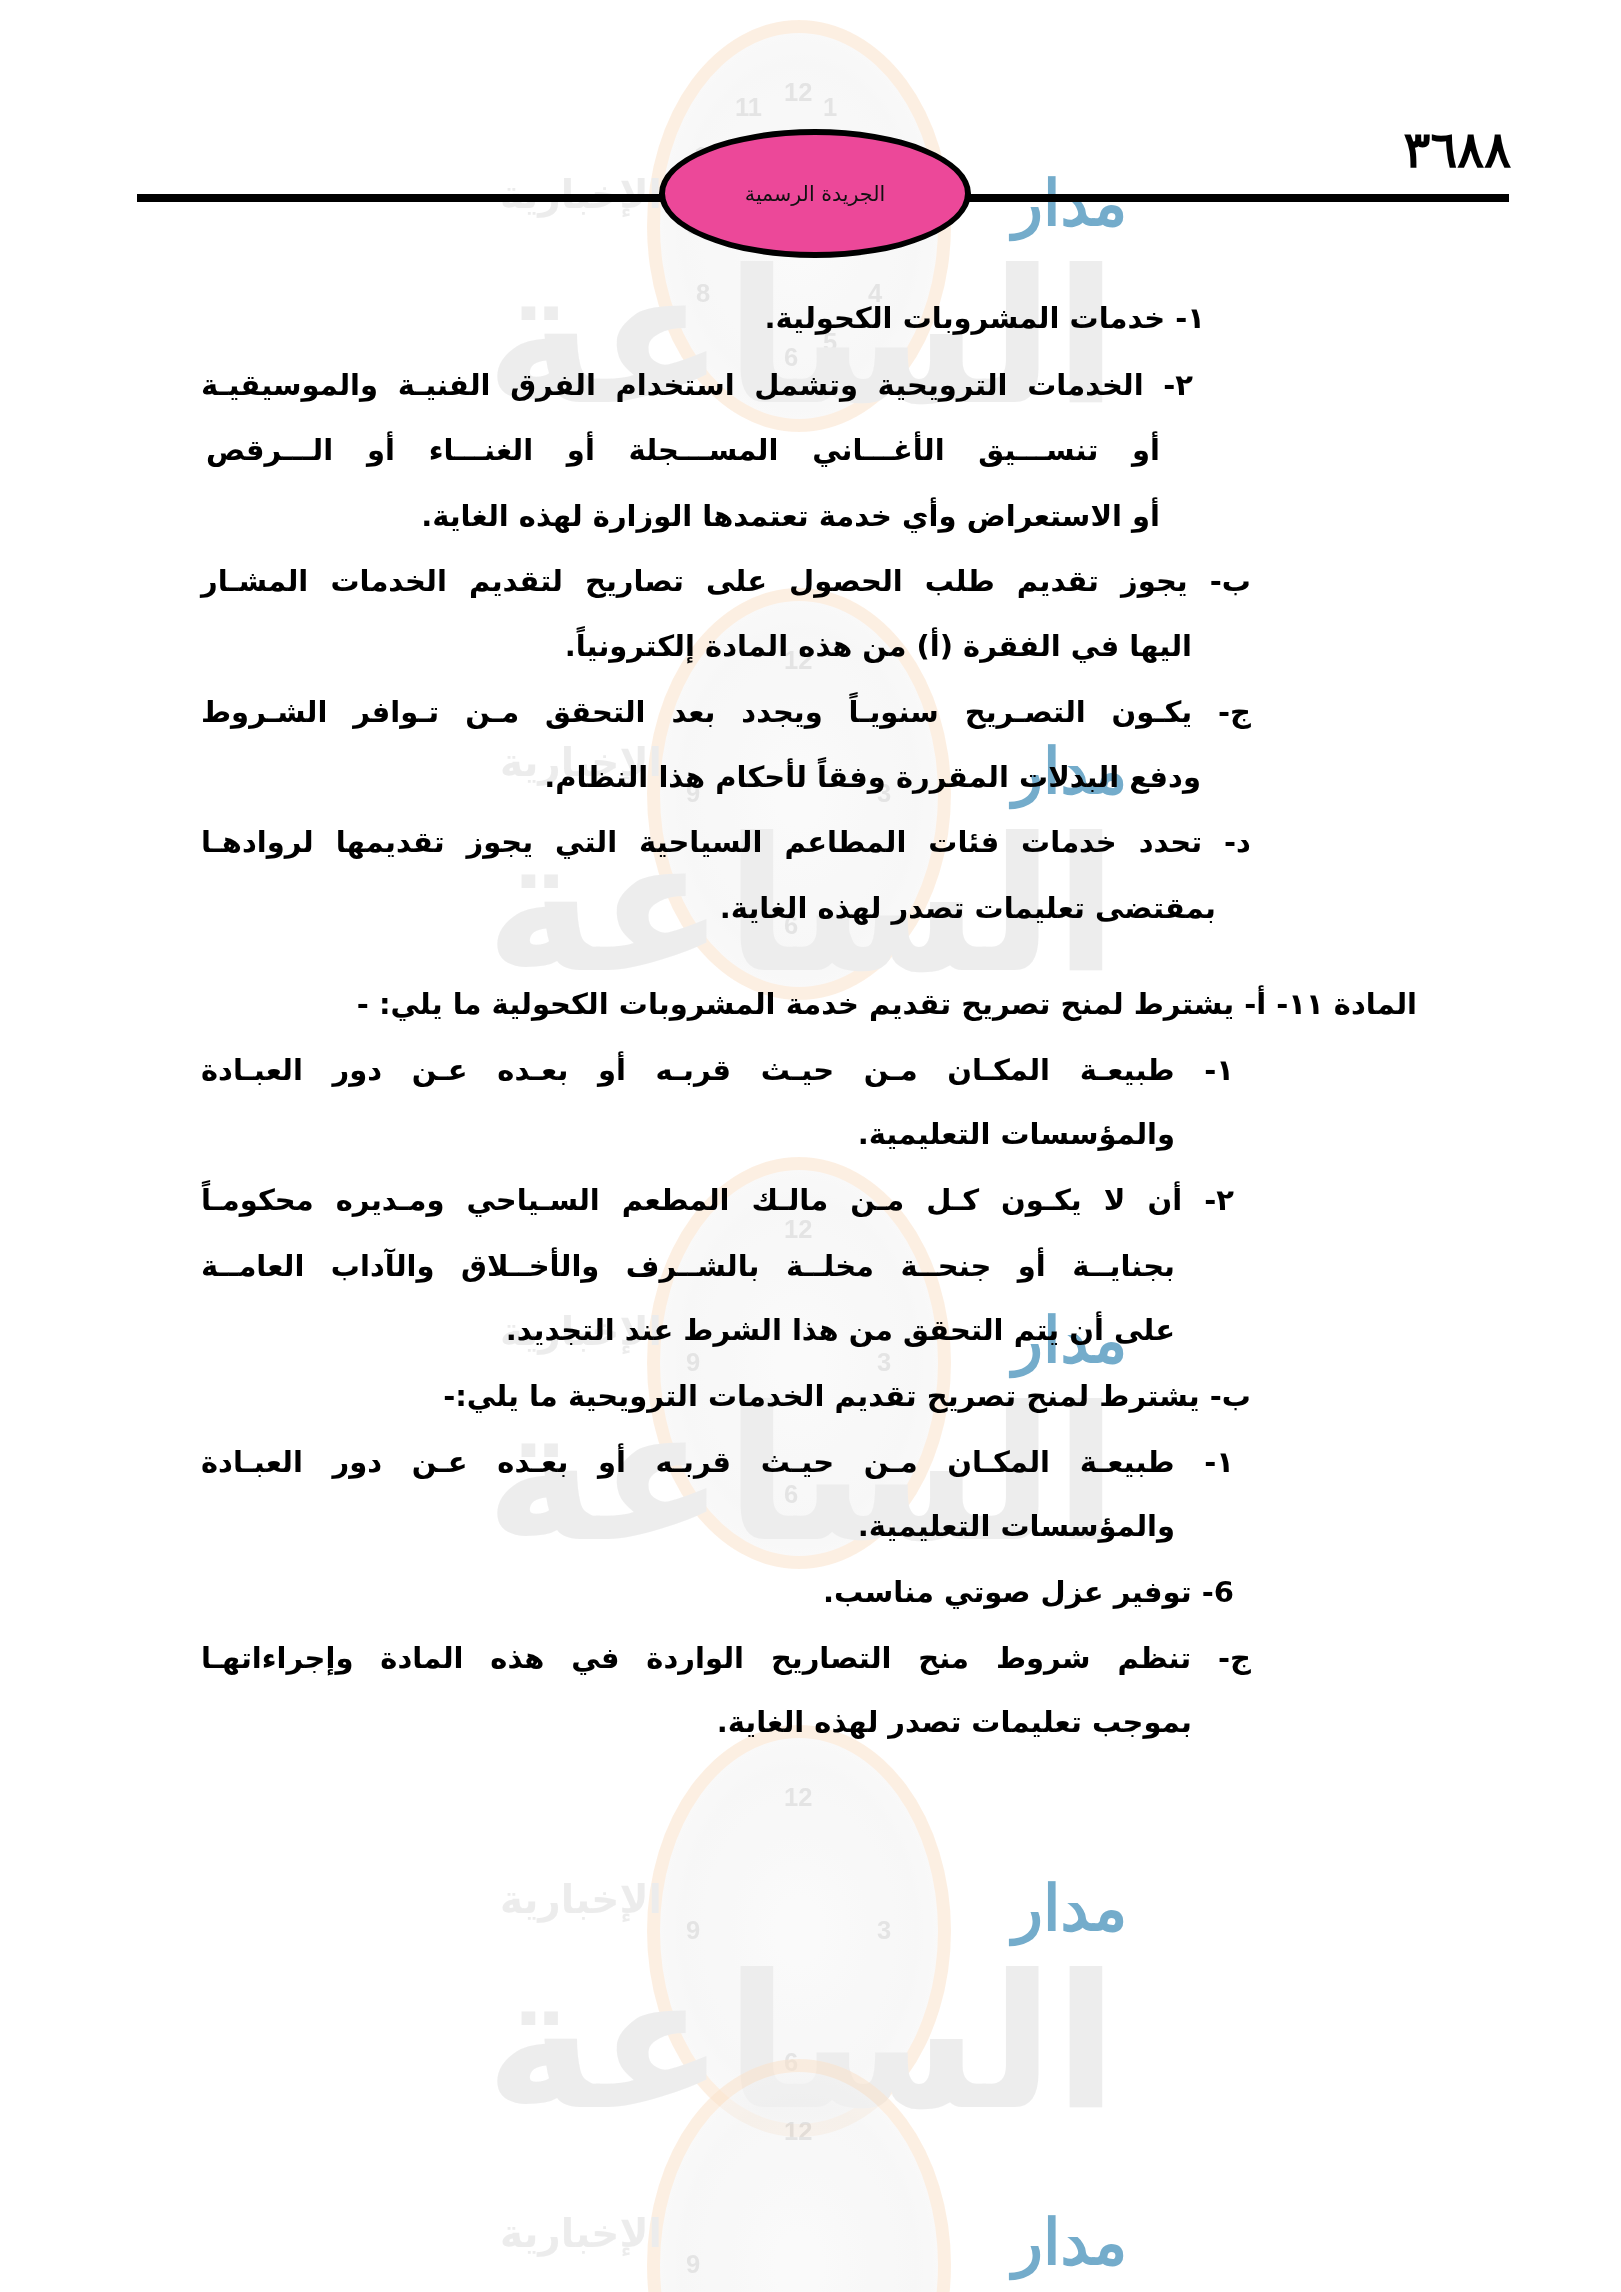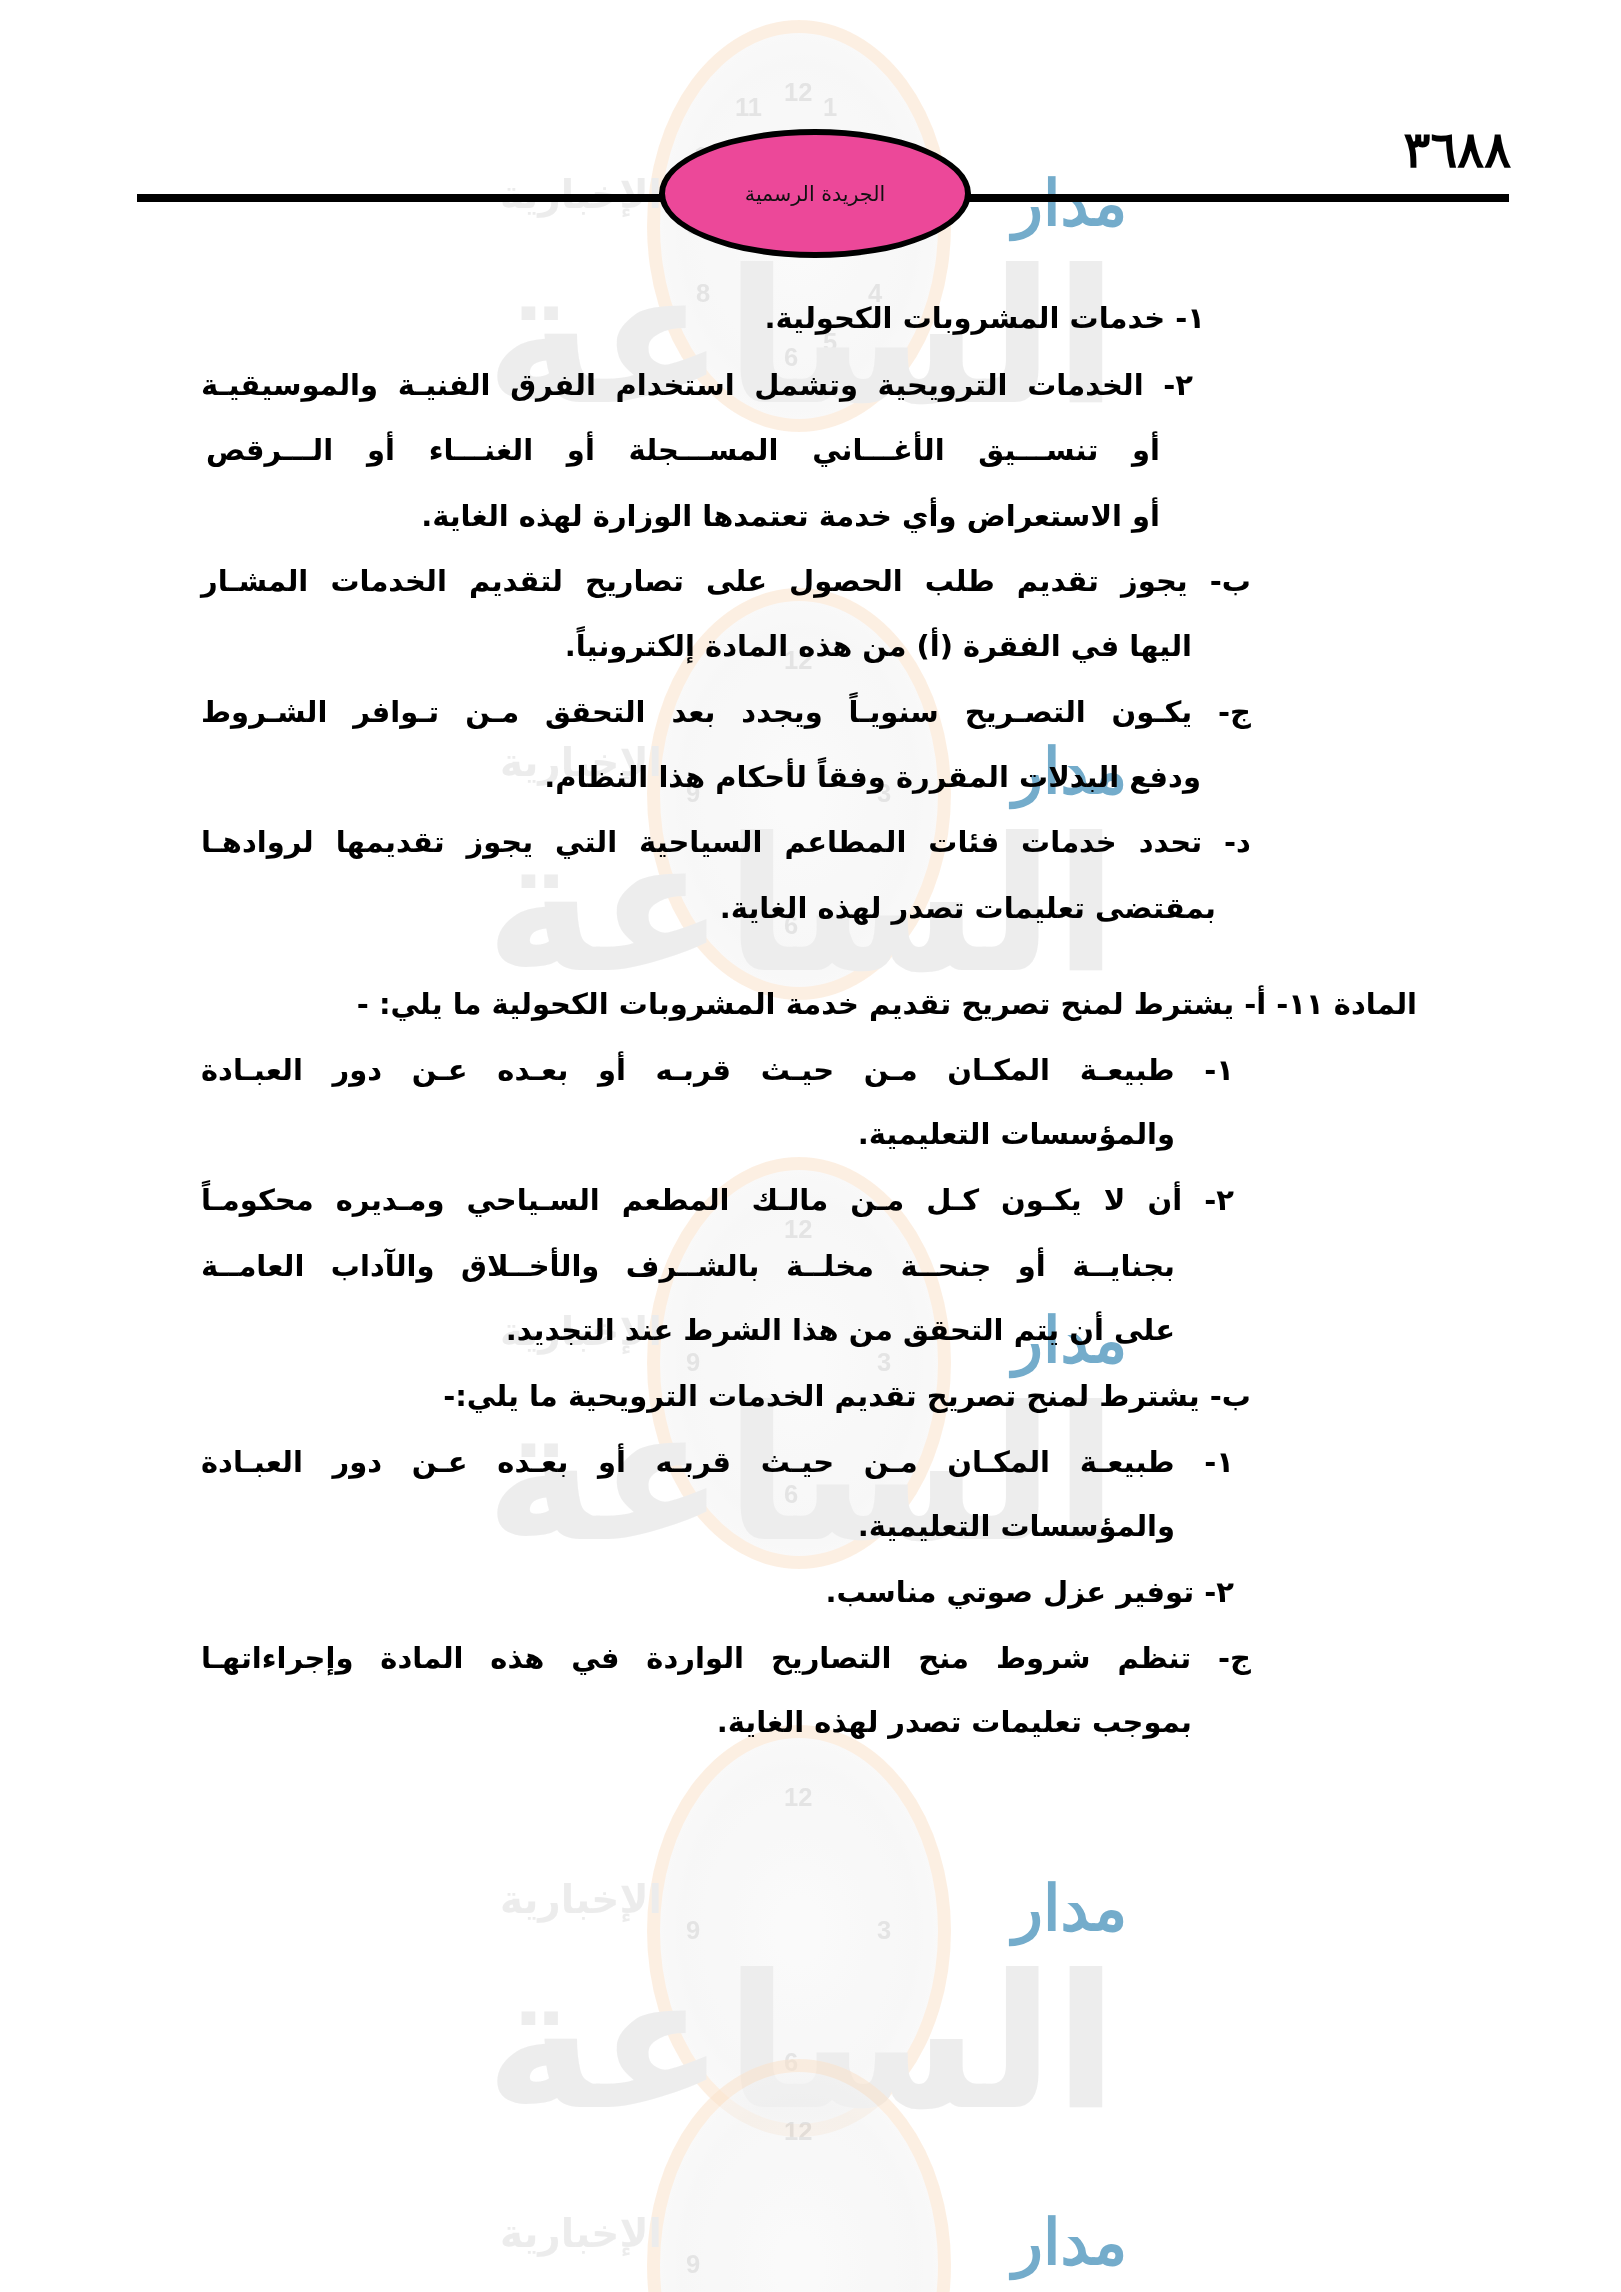--- a/index.html
+++ b/index.html
@@ -137,17 +137,17 @@
 
   <div class="line" style="right:204px; top:985px;">المادة ١١- أ- يشترط لمنح تصريح تقديم خدمة المشروبات الكحولية ما يلي: -</div>
   <div class="line justify" style="right:387px; left:201px; top:1051px;">١- طبيعـة المكـان مـن حيـث قربـه أو بعـده عـن دور العبـادة</div>
   <div class="line" style="right:446px; top:1115px;">والمؤسسات التعليمية.</div>
   <div class="line justify" style="right:387px; left:201px; top:1181px;">٢- أن لا يكـون كـل مـن مالـك المطعم السـياحي ومـديره محكومـاً</div>
   <div class="line justify" style="right:446px; left:201px; top:1247px;">بجنايــة أو جنحــة مخلــة بالشــرف والأخــلاق والآداب العامــة</div>
   <div class="line" style="right:446px; top:1311px;">على أن يتم التحقق من هذا الشرط عند التجديد.</div>
   <div class="line" style="right:370px; top:1377px;">ب- يشترط لمنح تصريح تقديم الخدمات الترويحية ما يلي:-</div>
   <div class="line justify" style="right:387px; left:201px; top:1443px;">١- طبيعـة المكـان مـن حيـث قربـه أو بعـده عـن دور العبـادة</div>
   <div class="line" style="right:446px; top:1507px;">والمؤسسات التعليمية.</div>
-  <div class="line" style="right:387px; top:1573px;">٢- توفير عزل صوتي مناسب.</div>
+  <div class="line" style="right:387px; top:1573px;">6- توفير عزل صوتي مناسب.</div>
   <div class="line justify" style="right:370px; left:201px; top:1639px;">ج- تنظم شروط منح التصاريح الواردة في هذه المادة وإجراءاتهـا</div>
   <div class="line" style="right:429px; top:1703px;">بموجب تعليمات تصدر لهذه الغاية.</div>
 </div>
 
 
 </body></html>

